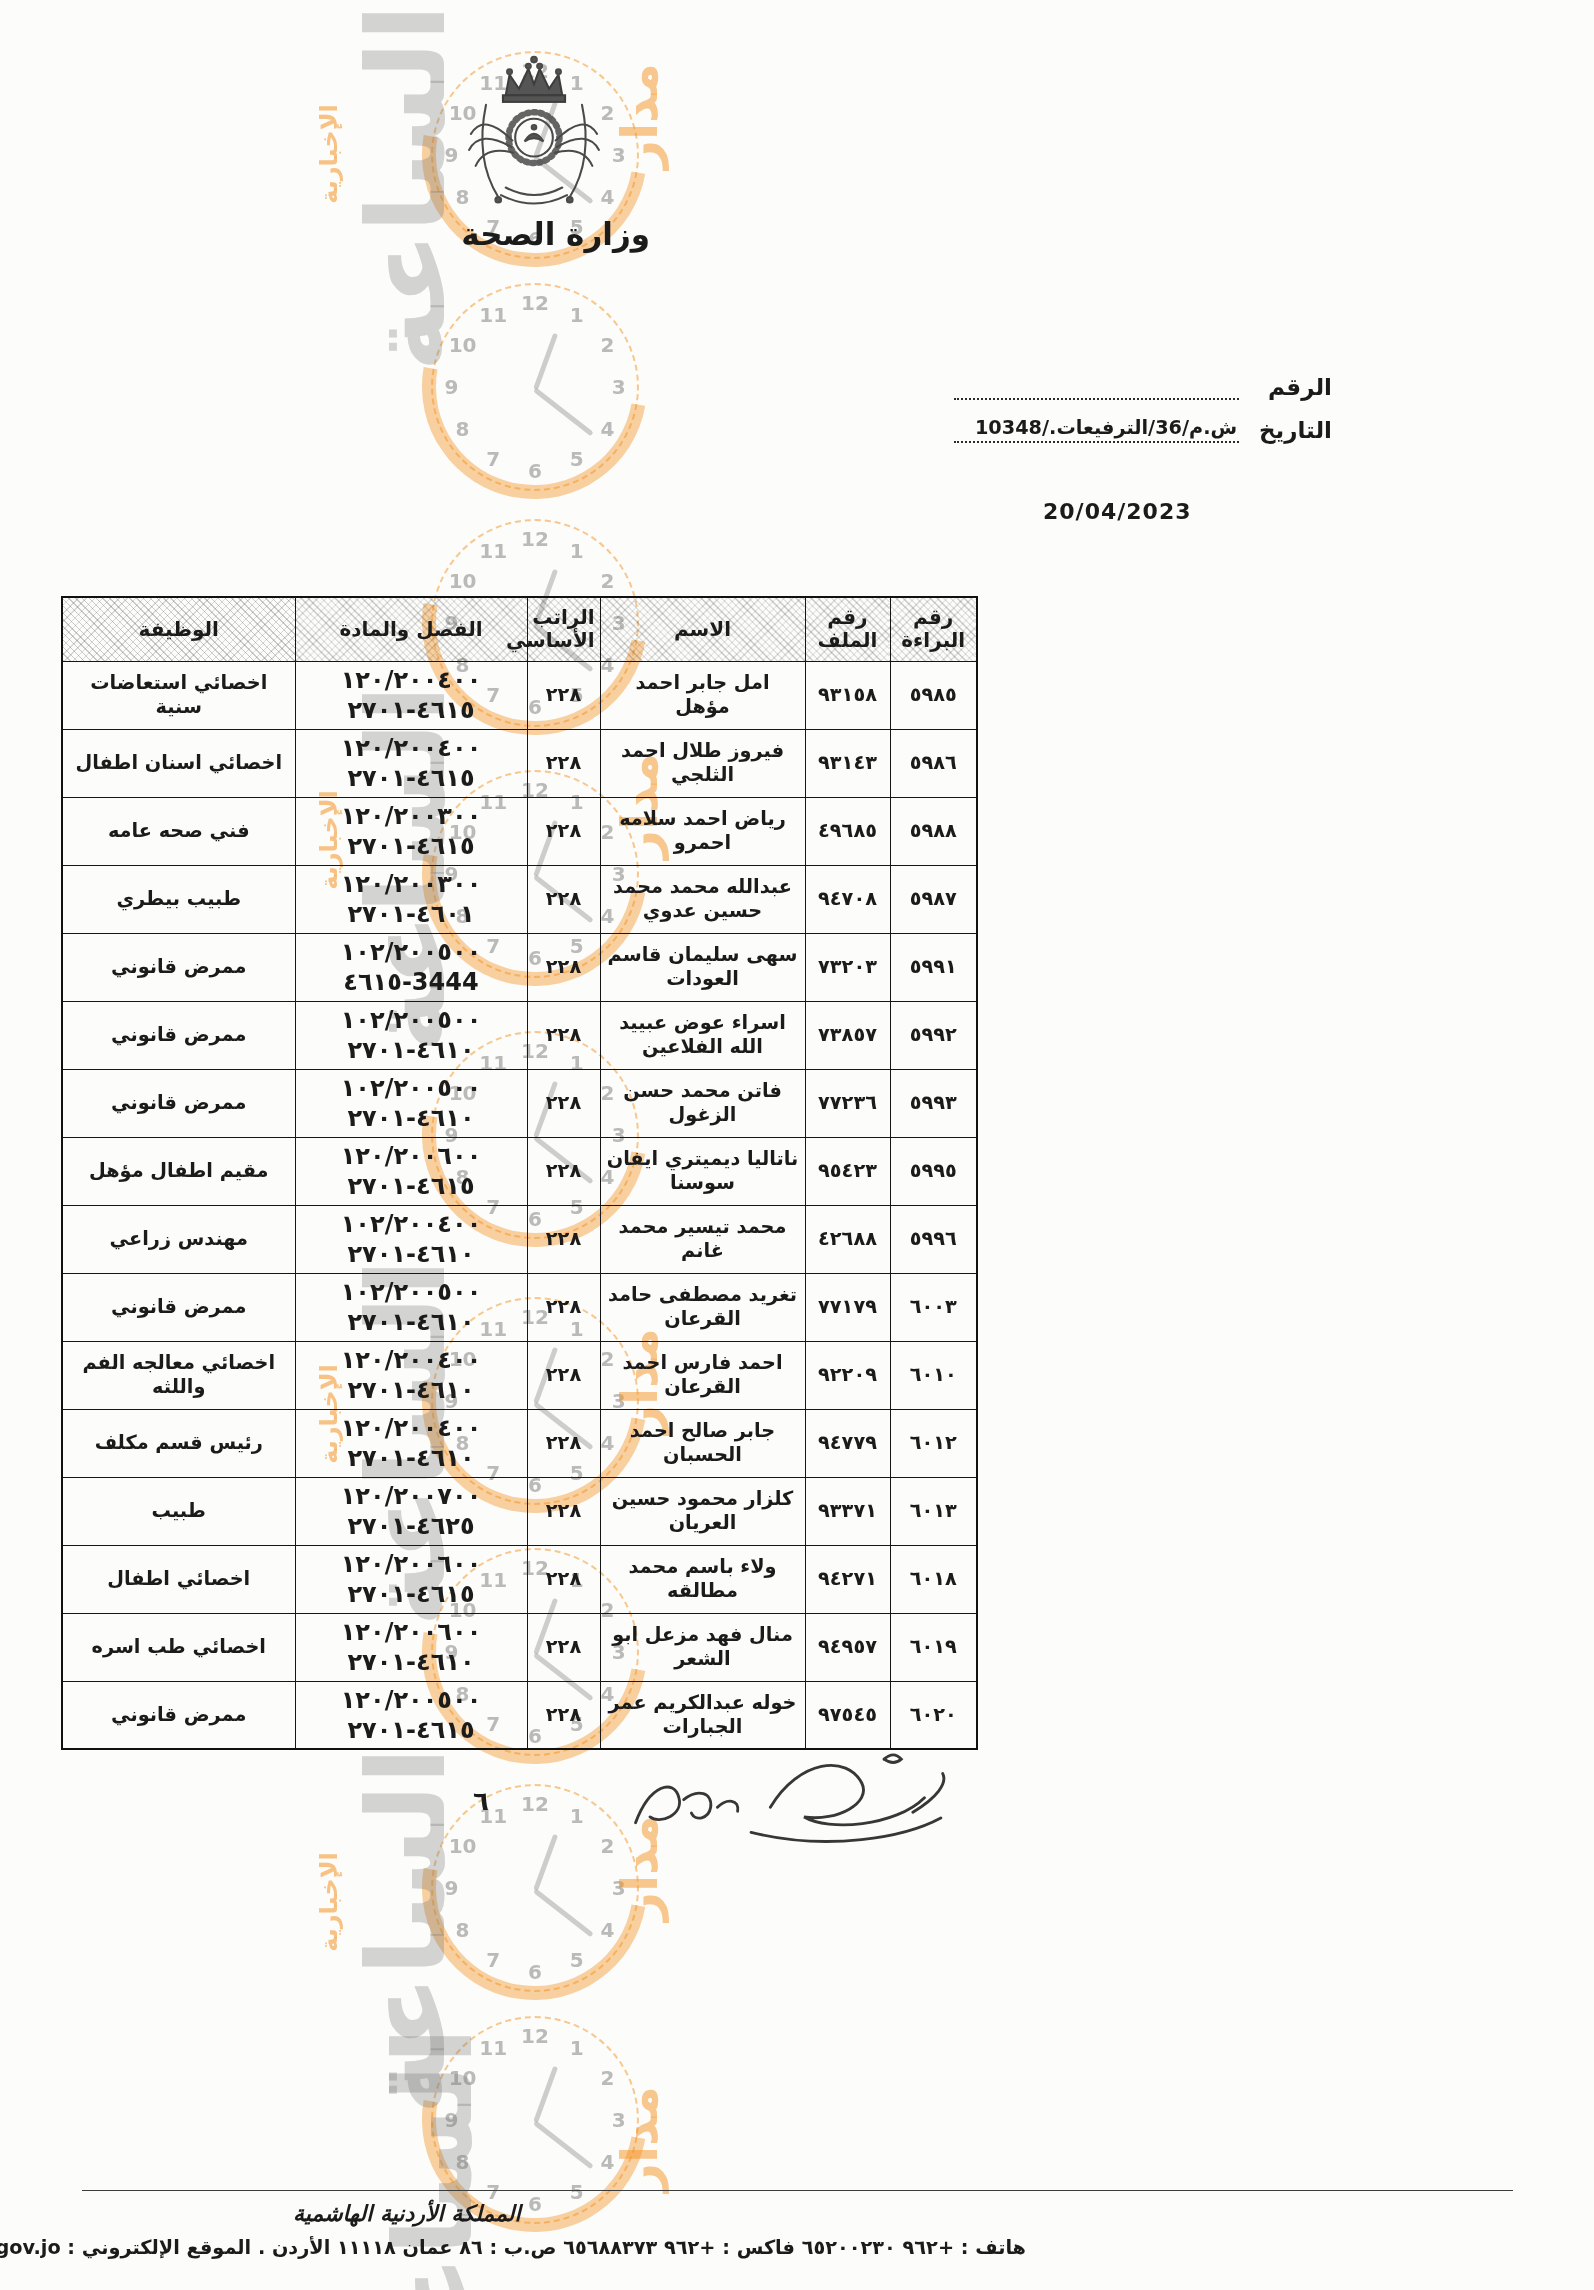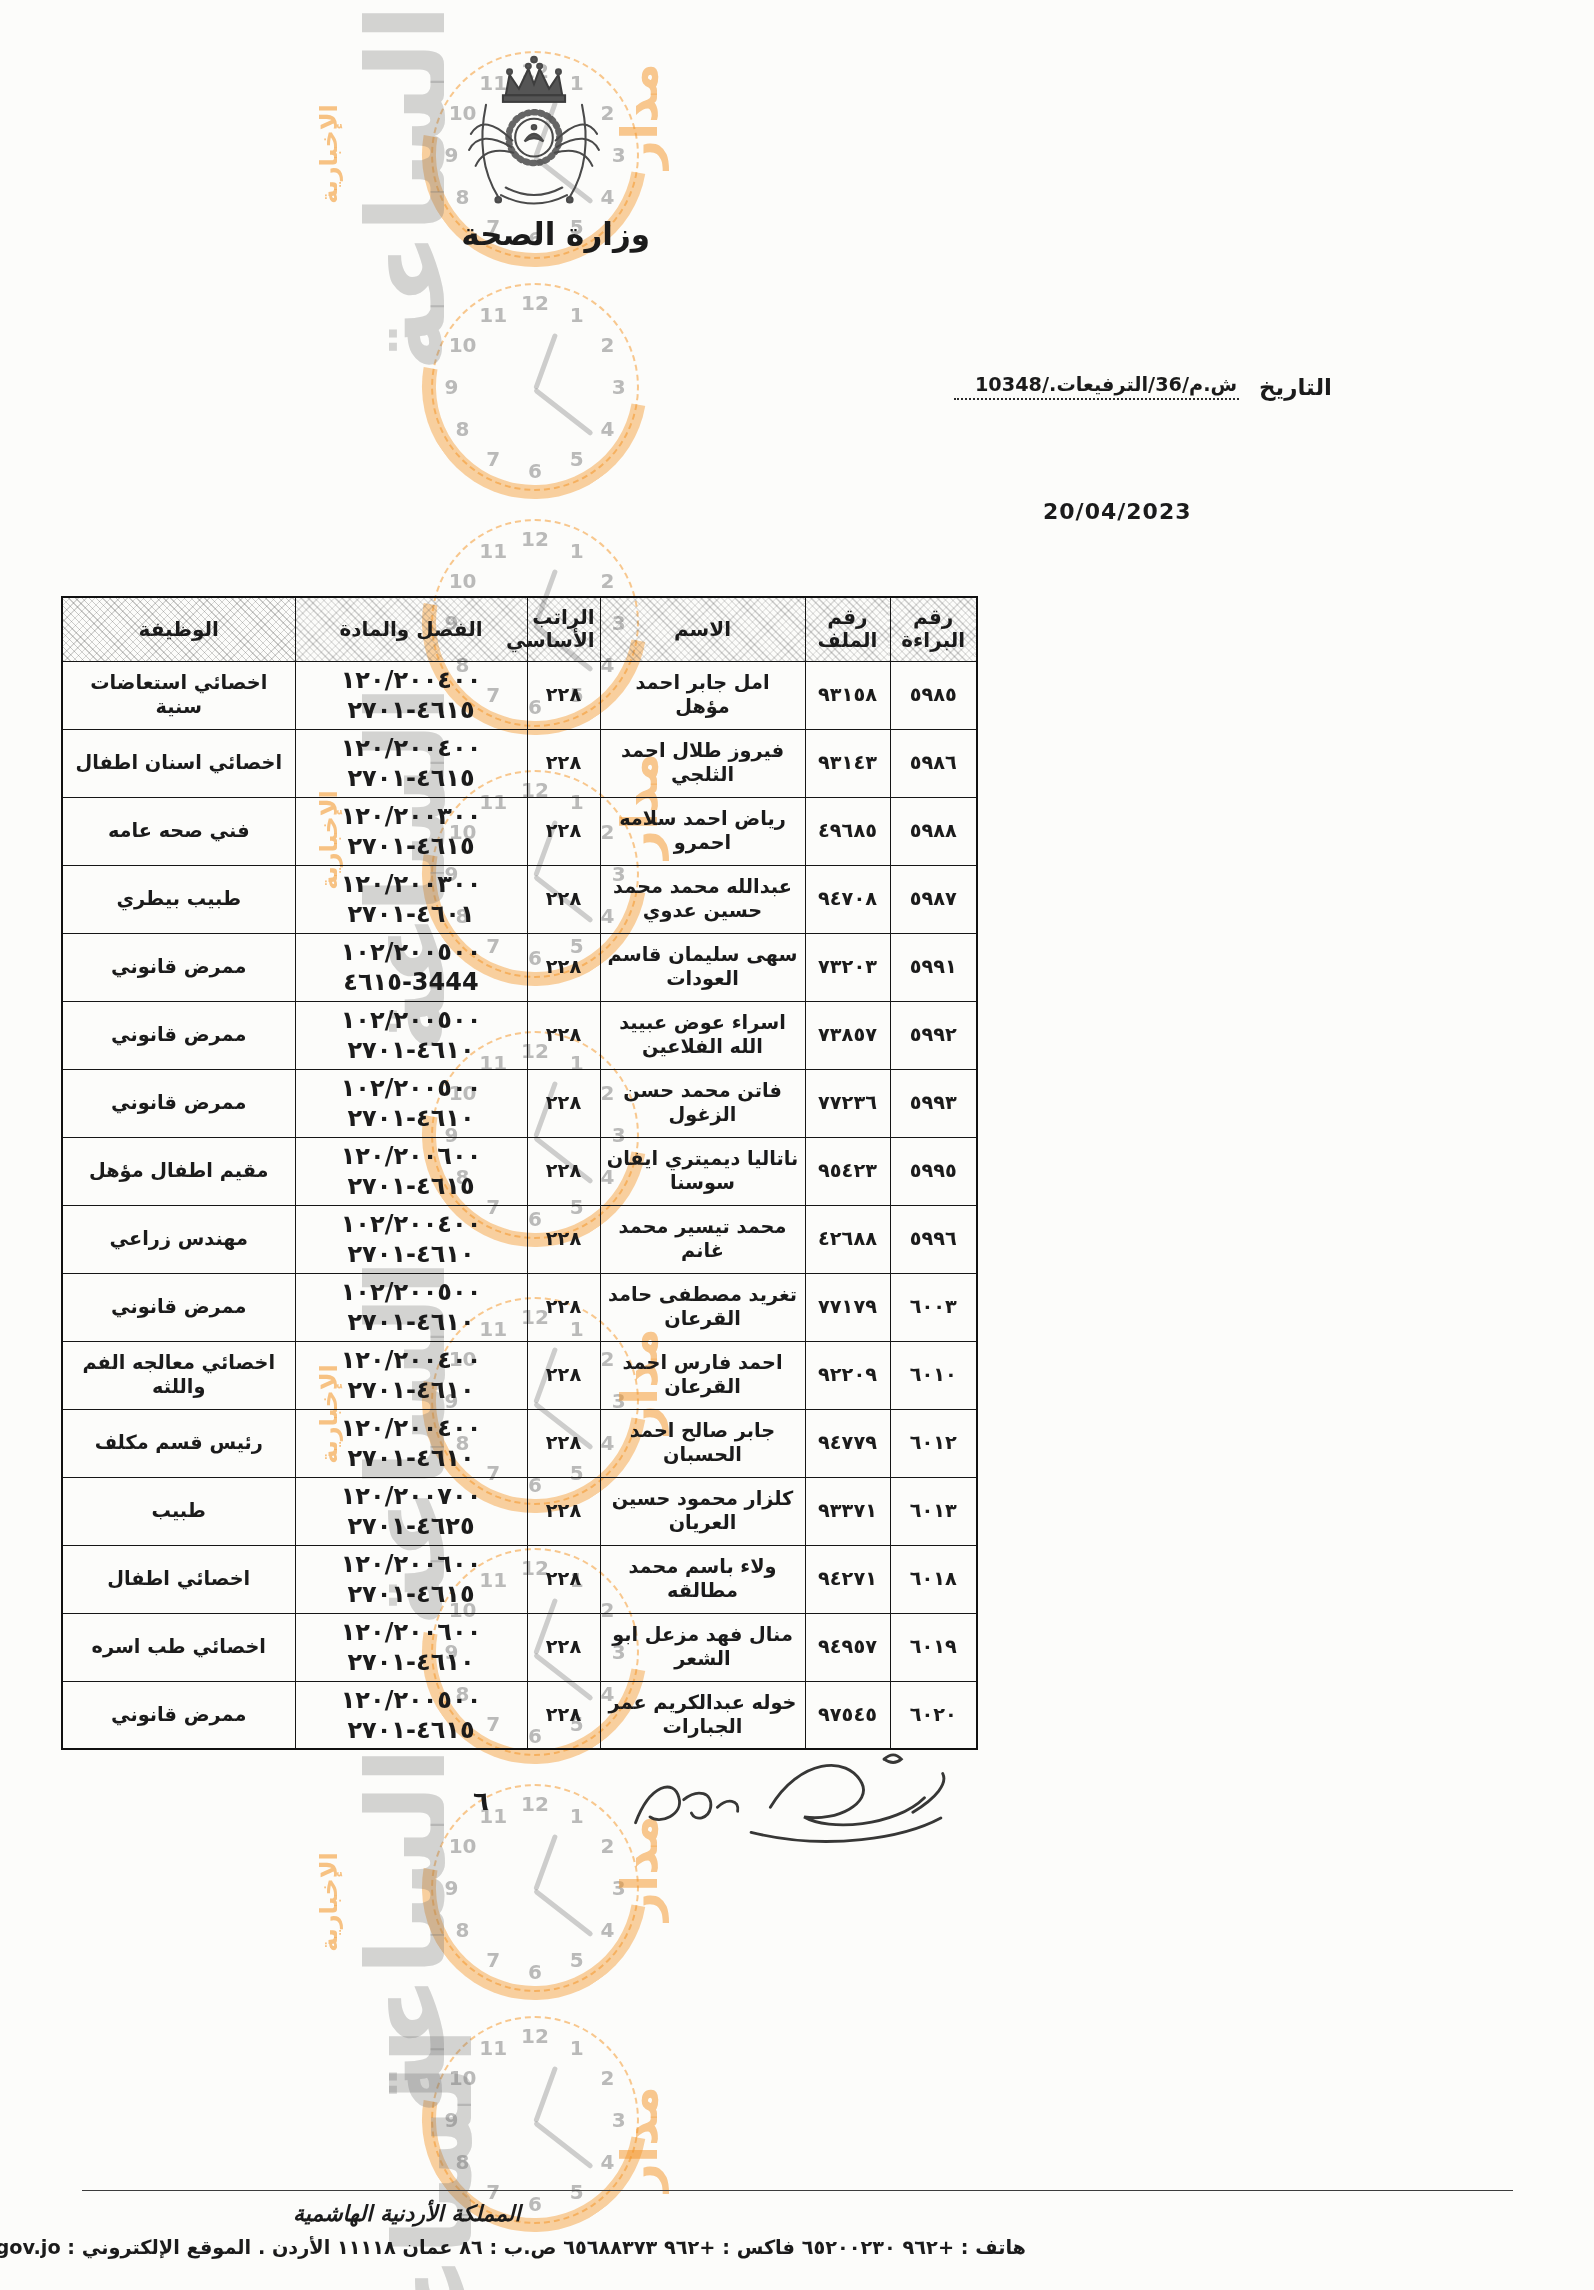--- a/index.html
+++ b/index.html
@@ -247,20 +247,24 @@
 
       <path d="M55 150 Q85 166 115 150"></path>
       <path d="M50 158 Q85 176 120 158"></path>
     </svg>
   </div>
 
   <div class="ministry">وزارة الصحة</div>
 
   <div class="ref-block">
     <div class="ref-row">
+      <span class="ref-label">الرقم</span>
+      <span class="ref-line"></span>
+    </div>
+    <div class="ref-row">
       <span class="ref-label">التاريخ</span>
       <span class="ref-line">
         <span class="ref-value">ش.م/36/الترفيعات./10348</span>
       </span>
     </div>
     <div class="ref-date">20/04/2023</div>
   </div>
 
   <table class="doc-table">
     <colgroup>

